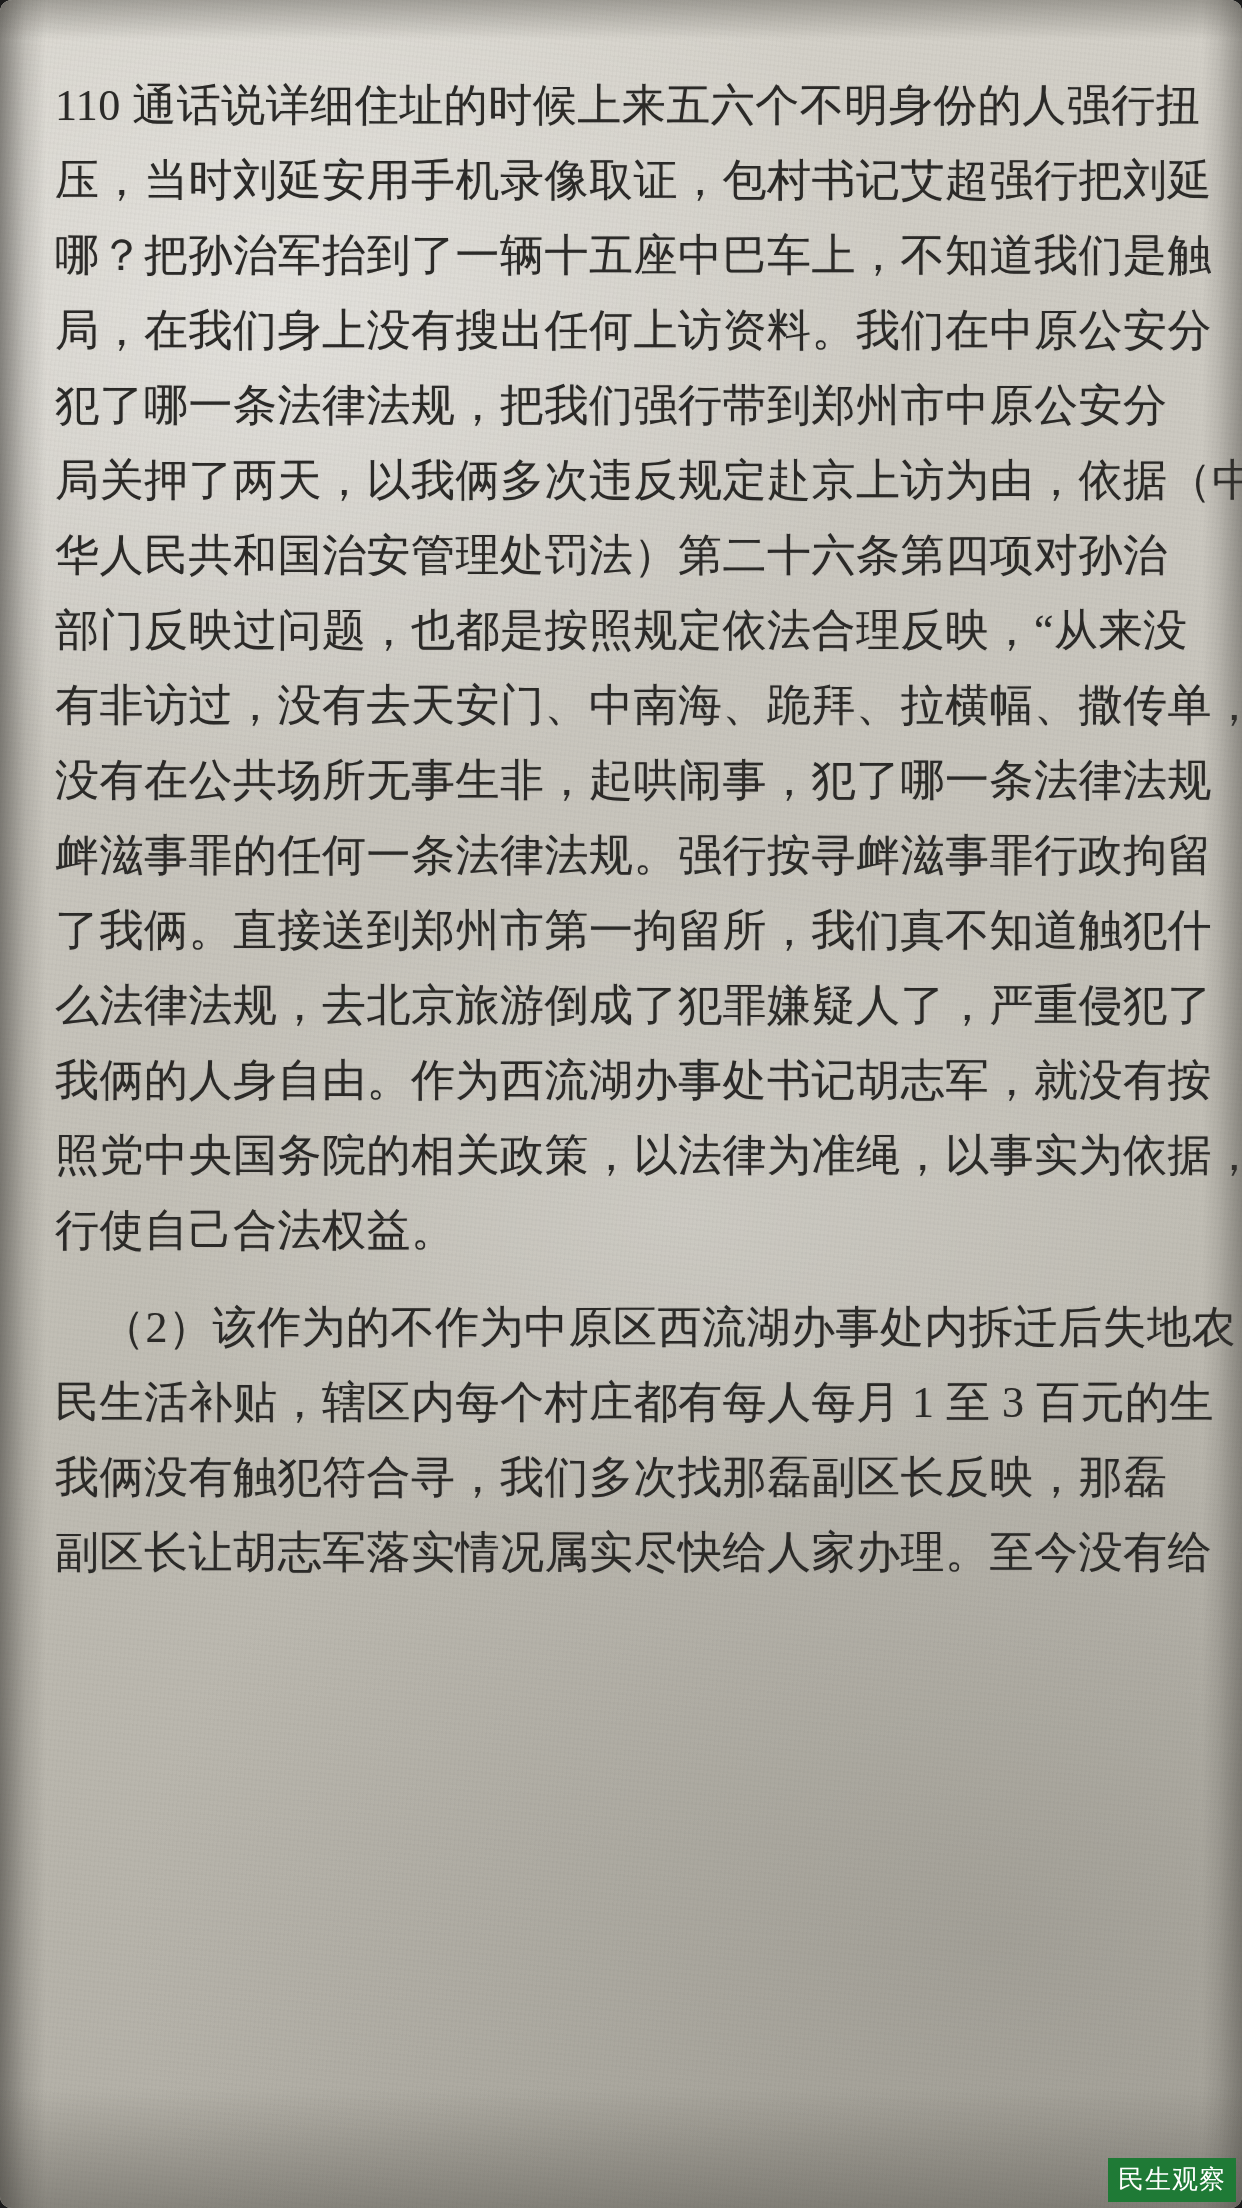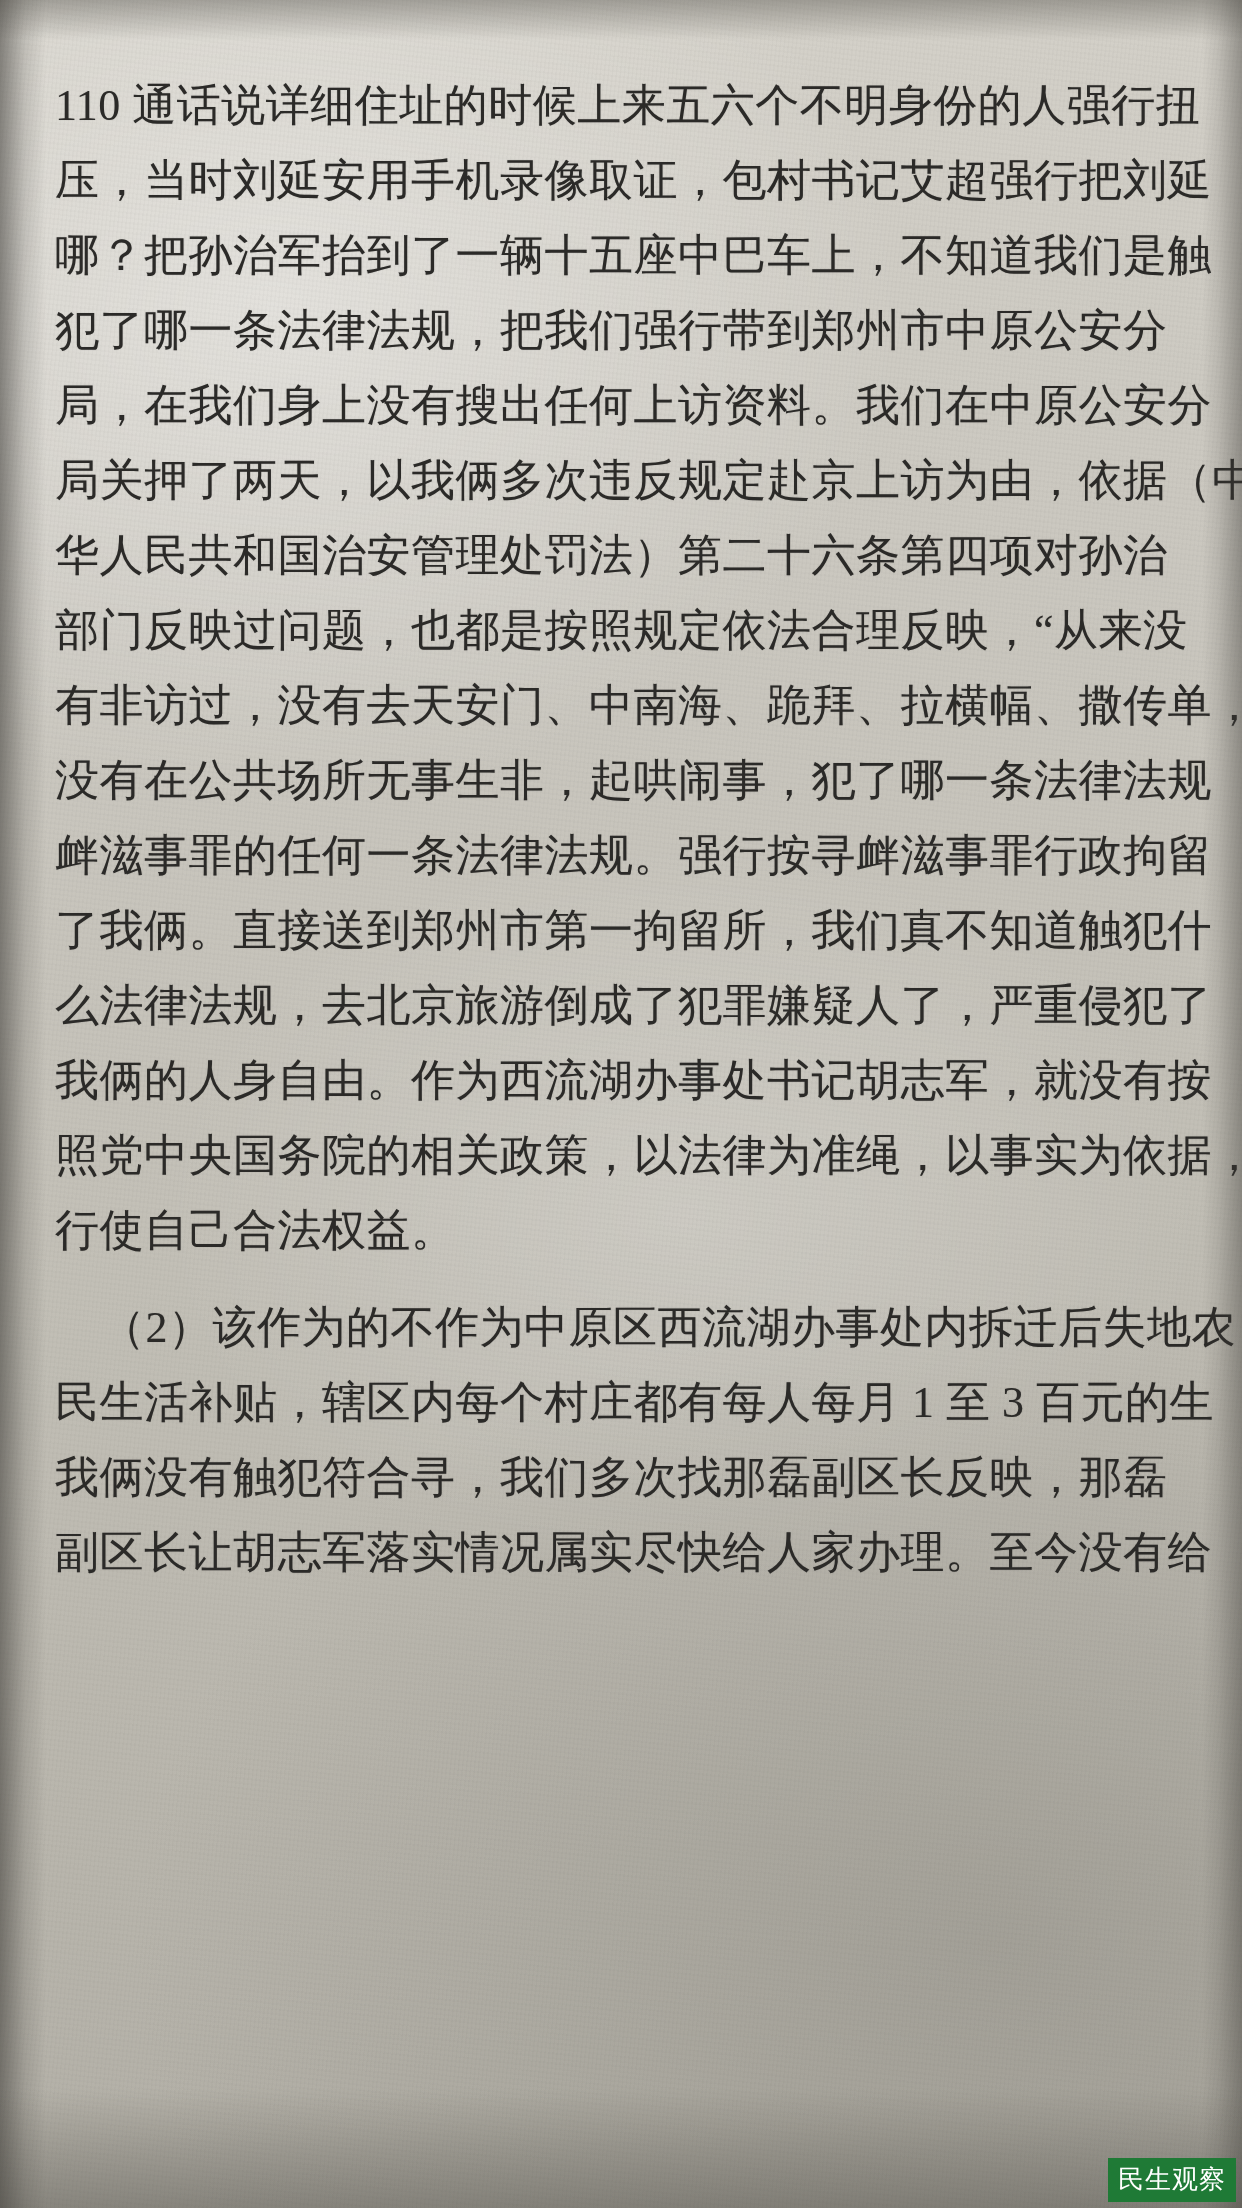--- a/index.html
+++ b/index.html
@@ -7,20 +7,21 @@
     padding: 0;
     background: #1c1c1c;
   }
   .page {
     position: relative;
     width: 1242px;
     height: 2208px;
     overflow: hidden;
     background: #b9b6ae;
     font-family: "Liberation Serif", "DejaVu Serif", serif;
+    border-radius: 12px;
   }
 
   
   .paper {
     position: absolute;
     left: 0;
     top: 0;
     width: 1242px;
     height: 2208px;
     background:
@@ -104,22 +105,22 @@
 
 <div class="page">
   <div class="paper"></div>
   <div class="paper-grain"></div>
 
   <div class="text-block">
 
     <div class="line">110 通话说详细住址的时候上来五六个不明身份的人强行扭</div>
     <div class="line">压，当时刘延安用手机录像取证，包村书记艾超强行把刘延</div>
     <div class="line">哪？把孙治军抬到了一辆十五座中巴车上，不知道我们是触</div>
+    <div class="line">局，在我们身上没有搜出任何上访资料。我们在中原公安分</div>
     <div class="line">犯了哪一条法律法规，把我们强行带到郑州市中原公安分</div>
-    <div class="line">局，在我们身上没有搜出任何上访资料。我们在中原公安分</div>
     <div class="line">局关押了两天，以我俩多次违反规定赴京上访为由，依据（中</div>
     <div class="line">华人民共和国治安管理处罚法）第二十六条第四项对孙治</div>
     <div class="line">部门反映过问题，也都是按照规定依法合理反映，“从来没</div>
     <div class="line">有非访过，没有去天安门、中南海、跪拜、拉横幅、撒传单，</div>
     <div class="line">没有在公共场所无事生非，起哄闹事，犯了哪一条法律法规</div>
     <div class="line">衅滋事罪的任何一条法律法规。强行按寻衅滋事罪行政拘留</div>
     <div class="line">了我俩。直接送到郑州市第一拘留所，我们真不知道触犯什</div>
     <div class="line">么法律法规，去北京旅游倒成了犯罪嫌疑人了，严重侵犯了</div>
     <div class="line">我俩的人身自由。作为西流湖办事处书记胡志军，就没有按</div>
     <div class="line">照党中央国务院的相关政策，以法律为准绳，以事实为依据，</div>

